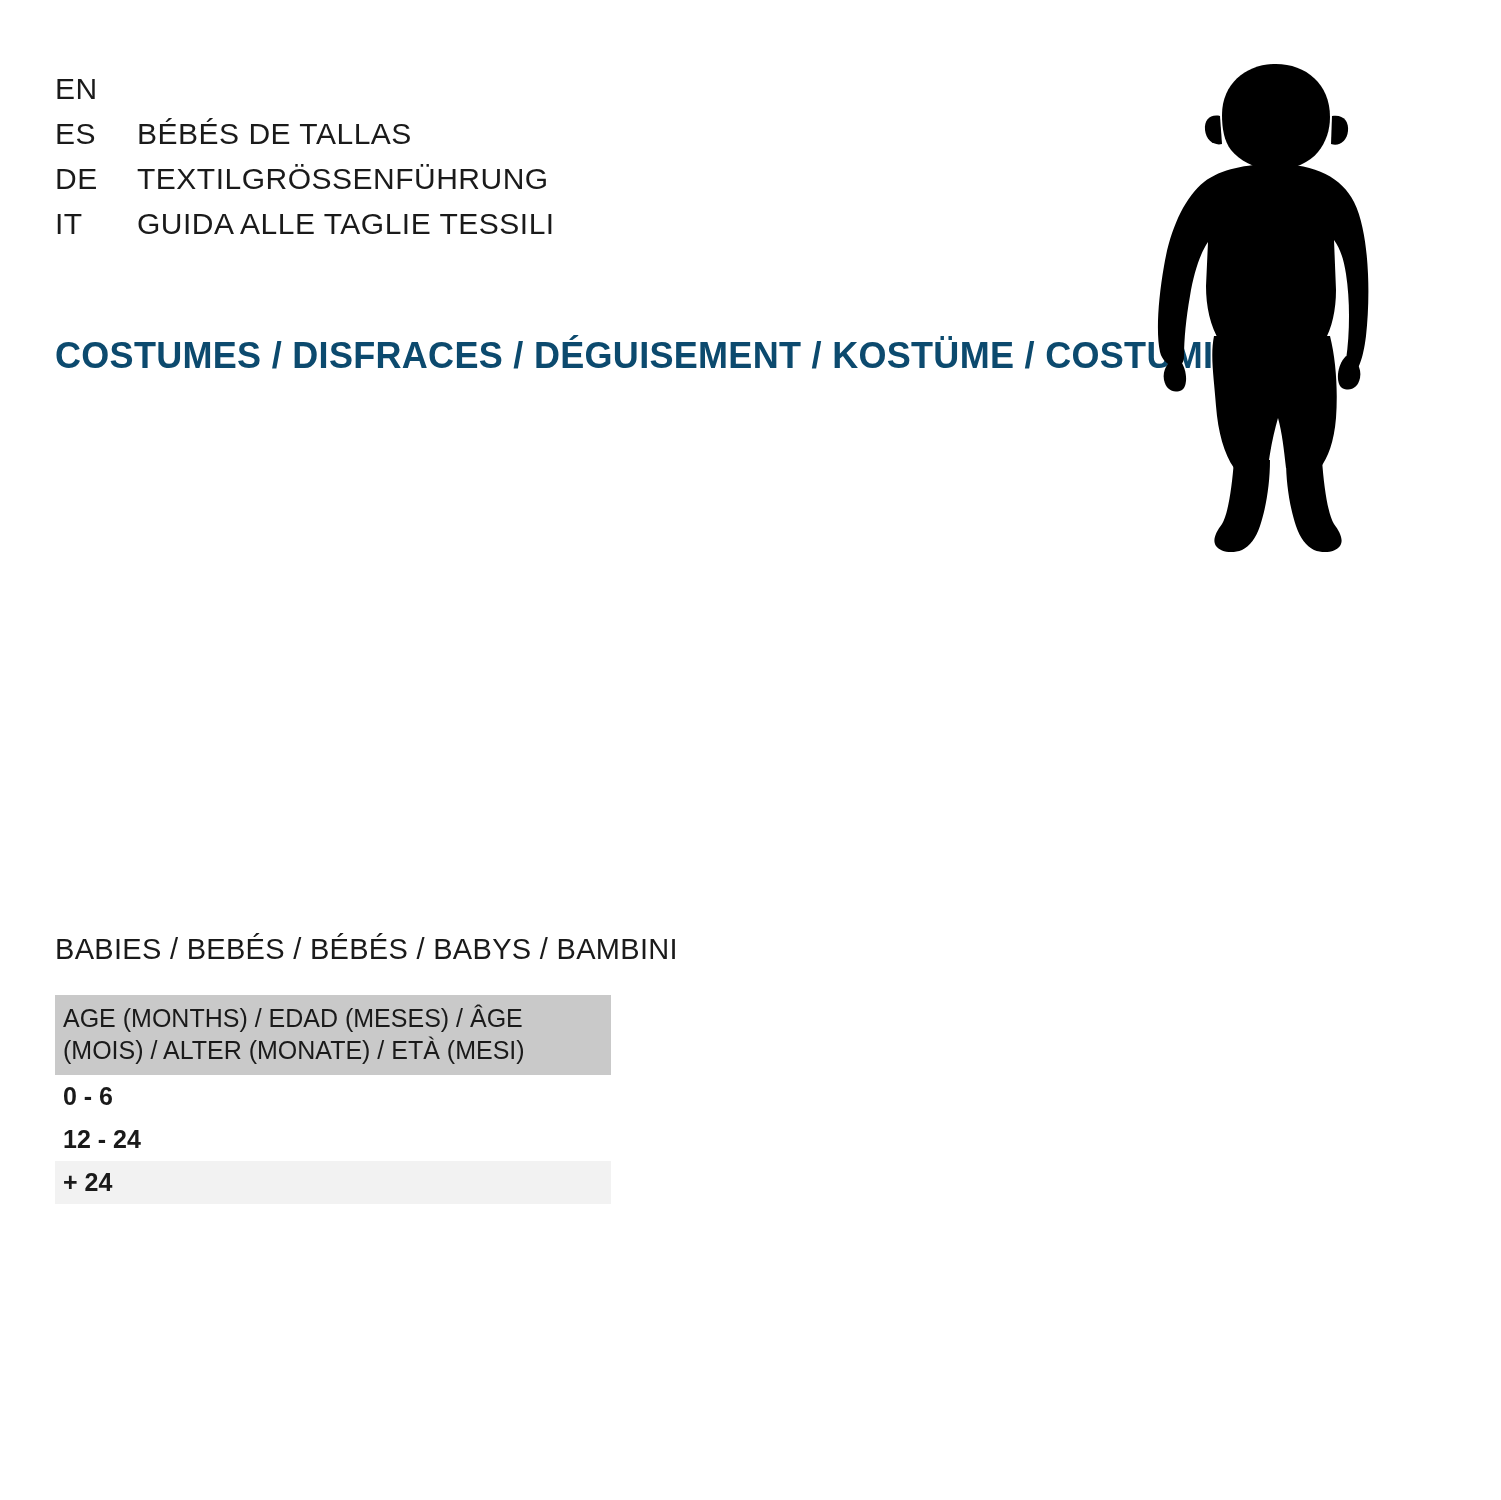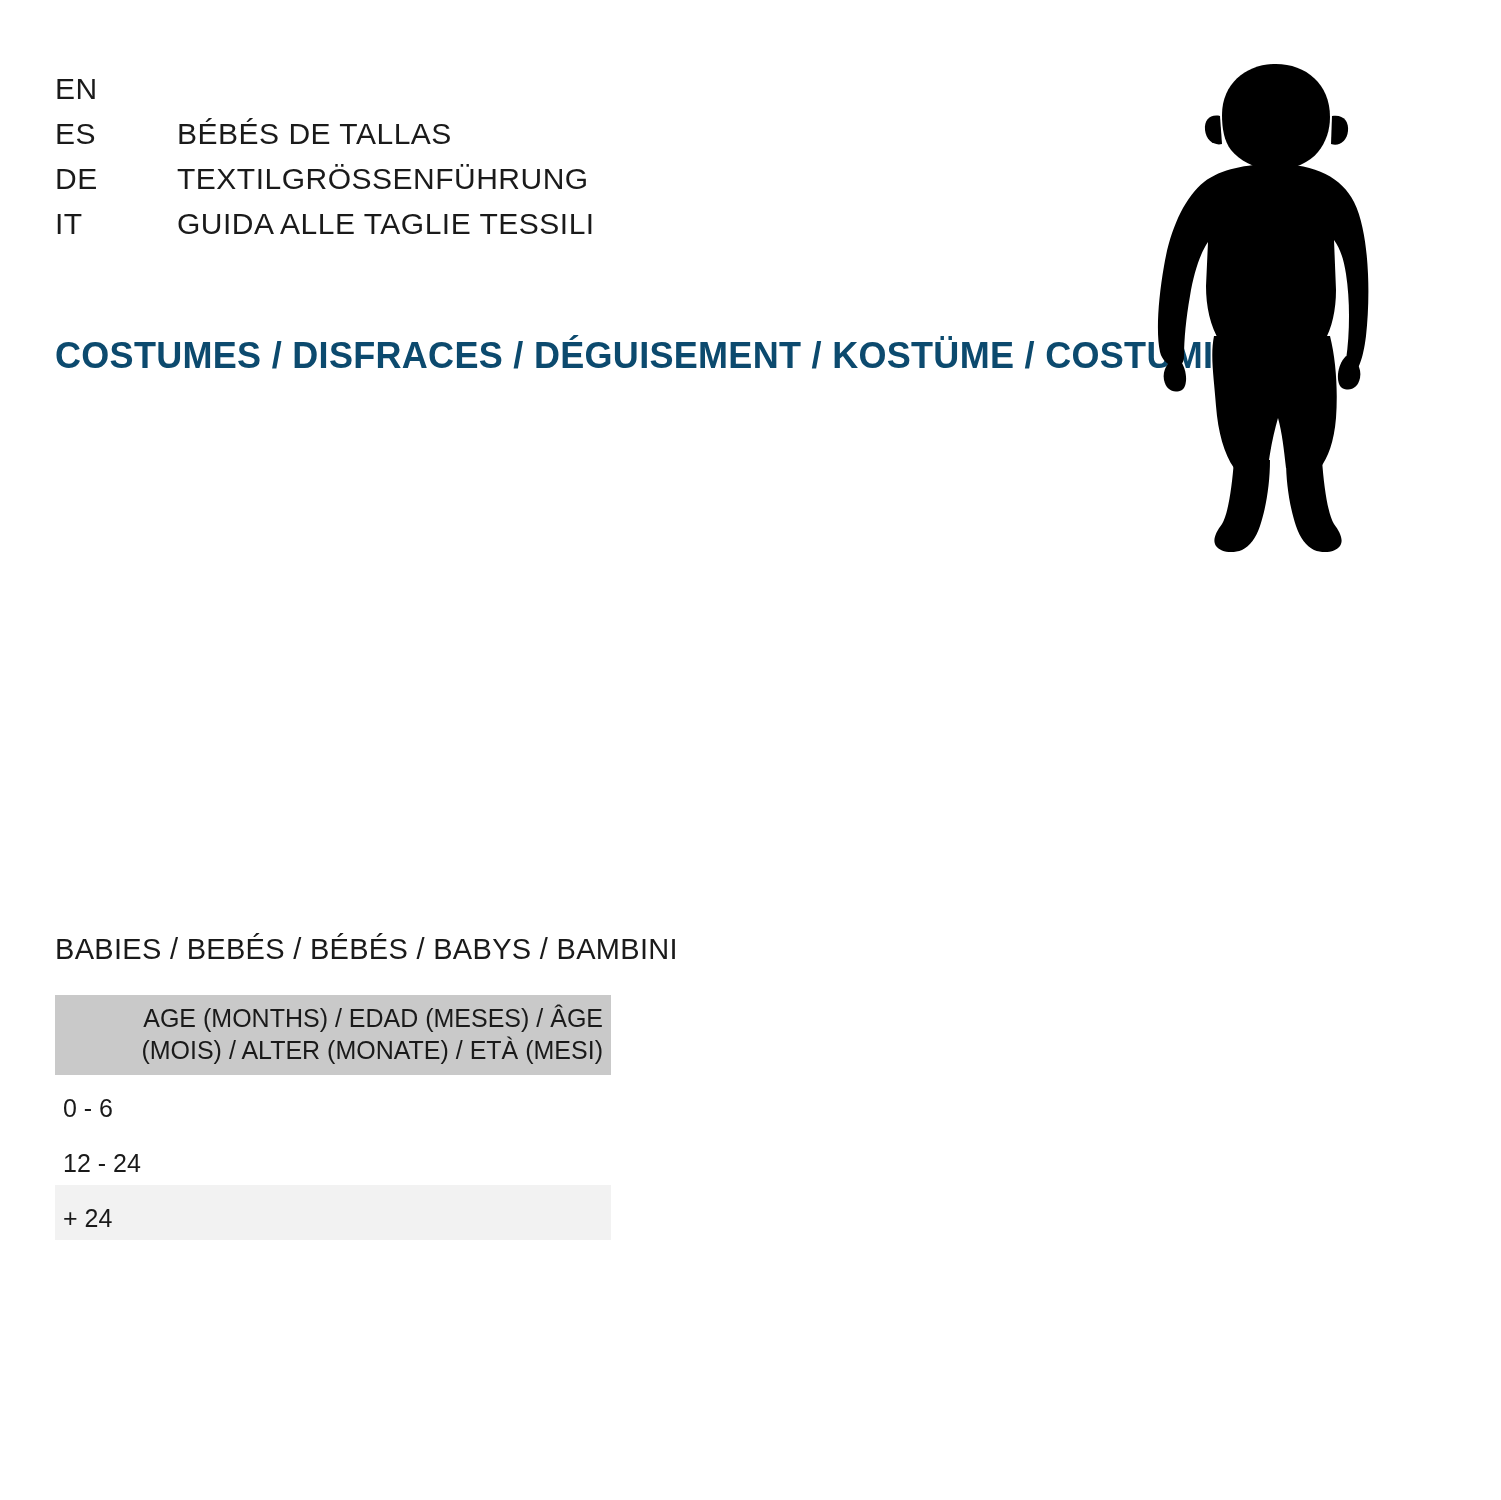--- a/index.html
+++ b/index.html
@@ -20,21 +20,20 @@
   .lang-block {
     position: absolute;
     left: 55px;
     top: 72px;
     width: 1000px;
   }
   .lang-row {
     display: flex;
     align-items: baseline;
     height: 45px;
-    gap: 40px;
   }
   .lang-code {
     width: 82px;
     flex: 0 0 82px;
     font-size: 30px;
     letter-spacing: 0.5px;
     color: #1a1a1a;
   }
   .lang-text {
     font-size: 30px;
@@ -77,34 +76,35 @@
 
   .size-table {
     position: absolute;
     left: 55px;
     top: 995px;
     width: 556px;
     border-collapse: collapse;
   }
   .size-table th {
     background: #c9c9c9;
-    text-align: right;
+    text-align: left;
     font-weight: normal;
     font-size: 25px;
     line-height: 1.28;
     padding: 7px 8px 9px 8px;
     color: #1a1a1a;
     margin-left: 48px;
   }
   .size-table td {
     text-align: left;
     font-size: 25px;
-    padding: 18px 8px 7px 8px;
+    padding: 6px 8px 7px 8px;
     color: #1a1a1a;
     line-height: 1.2;
+    font-weight: bold;
   }
   .size-table tr.odd td { background: #ffffff; }
   .size-table tr.even td { background: #f2f2f2; }
 </style>
 </head>
 <body>
 
 <div class="lang-block">
   <div class="lang-row">
     <span class="lang-code">EN</span>

